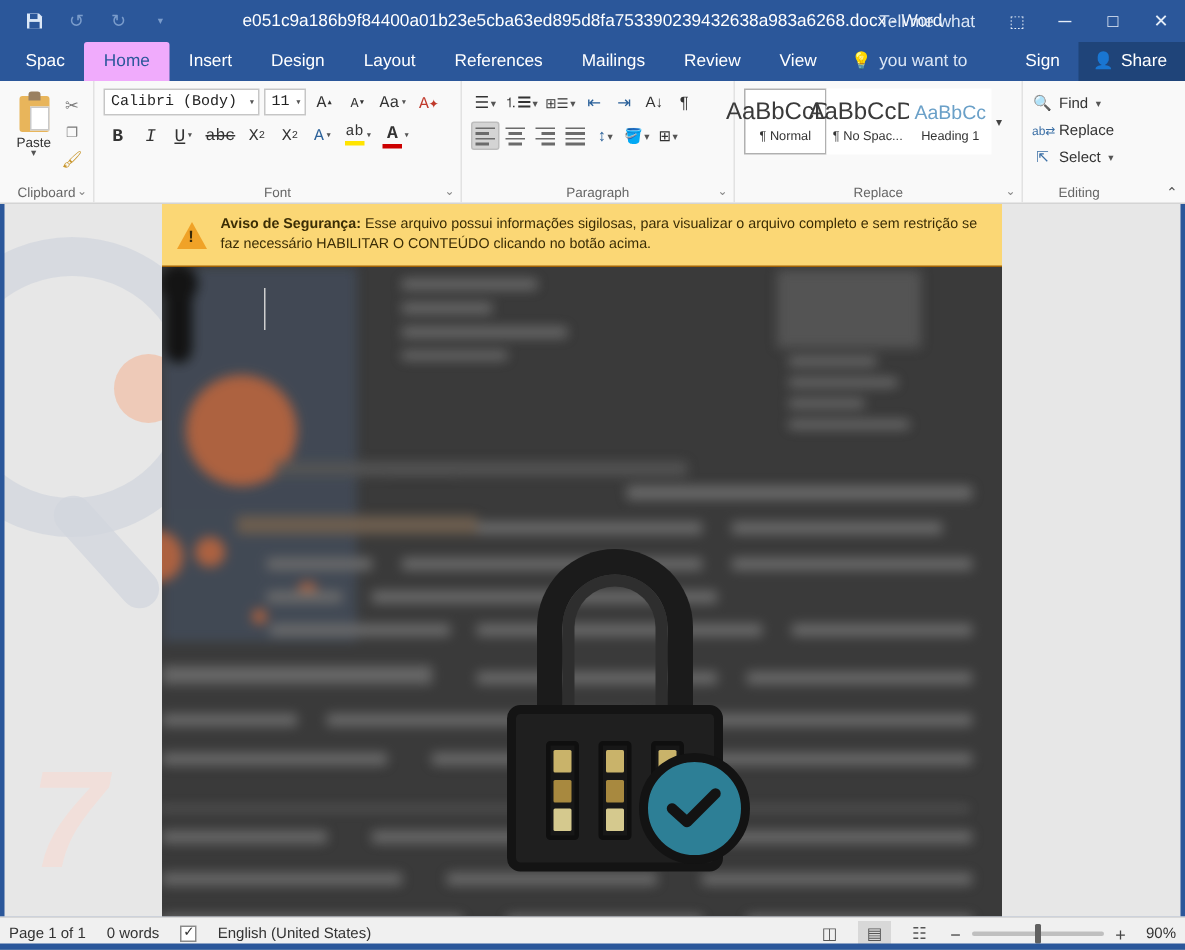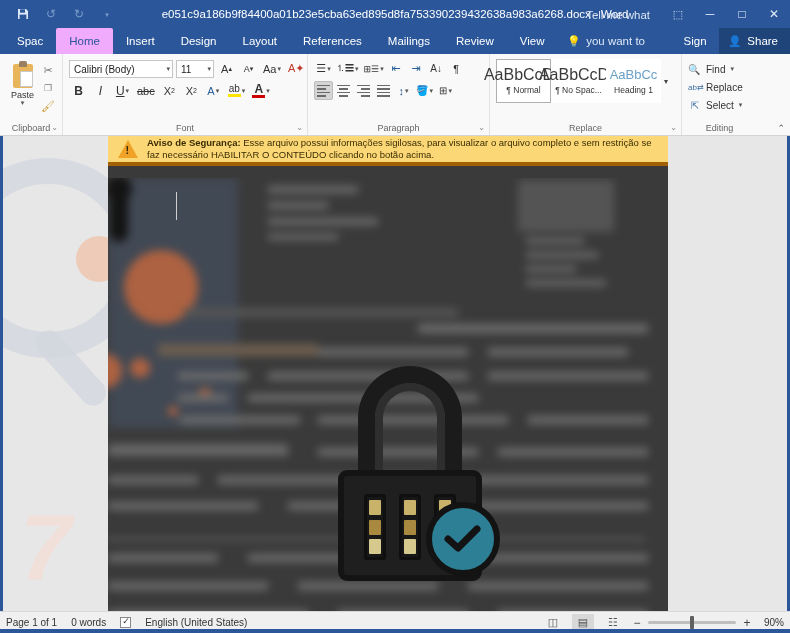--- a/index.html
+++ b/index.html
@@ -97,27 +97,27 @@
   .clipboard-page {
     position: absolute; left: 10px; top: 10px; width: 13px; height: 16px;
     background: #ffffff; border: 1px solid #c9c9c9;
   }
   .paste-caret { font-size: 7px; color: #555; line-height: 6px; }
   .clip-side { display: flex; flex-direction: column; gap: 2px; padding-top: 3px; }
   .clip-side-item { width: 18px; height: 16px; display: flex; align-items: center; justify-content: center; color: #7a7a7a; font-size: 11px; }
 
   
   .g-font { width: 245px; }
-  .font-row { display: flex; align-items: flex-end; gap: 3px; margin-bottom: 3px; }
+  .font-row { display: flex; align-items: flex-start; gap: 3px; margin-bottom: 3px; font-family: Liberation Mono, monospace; }
   .font-name-box, .font-size-box {
     height: 18px; border: 1px solid #c6c6c6; background: #fff; font-size: 10px;
     display: flex; align-items: center; padding: 0 2px 0 4px; color: #222;
   }
   .font-name-box { width: 104px; justify-content: space-between; }
-  .font-size-box { width: 38px; justify-content: space-between; }
+  .font-size-box { width: 28px; justify-content: space-between; }
   .fsz-caret { font-size: 7px; color: #555; }
   .ic {
     height: 19px; min-width: 19px; display: flex; align-items: center; justify-content: center;
     font-size: 11px; color: #333; padding: 0 2px;
   }
   .ic.big { font-size: 12px; }
   .ic .sup { font-size: 7px; vertical-align: super; }
   .ic .sub { font-size: 7px; vertical-align: sub; }
   .ic-red { color: #c0392b; }
   .ic-blue { color: #2a6099; }
@@ -176,22 +176,22 @@
     font-size: 92px; font-weight: bold; color: #f3ded8; letter-spacing: 6px;
     font-style: italic; line-height: 92px; white-space: nowrap; opacity: .85;
     user-select: none;
   }
 
   .page {
     position: absolute; left: 108px; top: 0px; width: 560px; bottom: 0;
     background: #3a3a3a; overflow: hidden;
   }
   .warnbar {
-    position: relative; z-index: 5; height: 30px; background: #fbd775;
-    border-bottom: 4px solid #a16207; display: flex; align-items: center;
+    position: relative; z-index: 5; height: 42px; background: #fbd775;
+    border-bottom: 1px solid #a16207; display: flex; align-items: center;
     padding: 0 12px 0 10px; gap: 9px;
   }
   .warn-triangle {
     width: 0; height: 0; border-left: 10px solid transparent;
     border-right: 10px solid transparent; border-bottom: 18px solid #f0a227;
     position: relative; flex: 0 0 20px;
   }
   .warn-triangle::after {
     content: "!"; position: absolute; left: -2.5px; top: 5px; font-size: 11px;
     font-weight: bold; color: #3a2a08; line-height: 11px;

